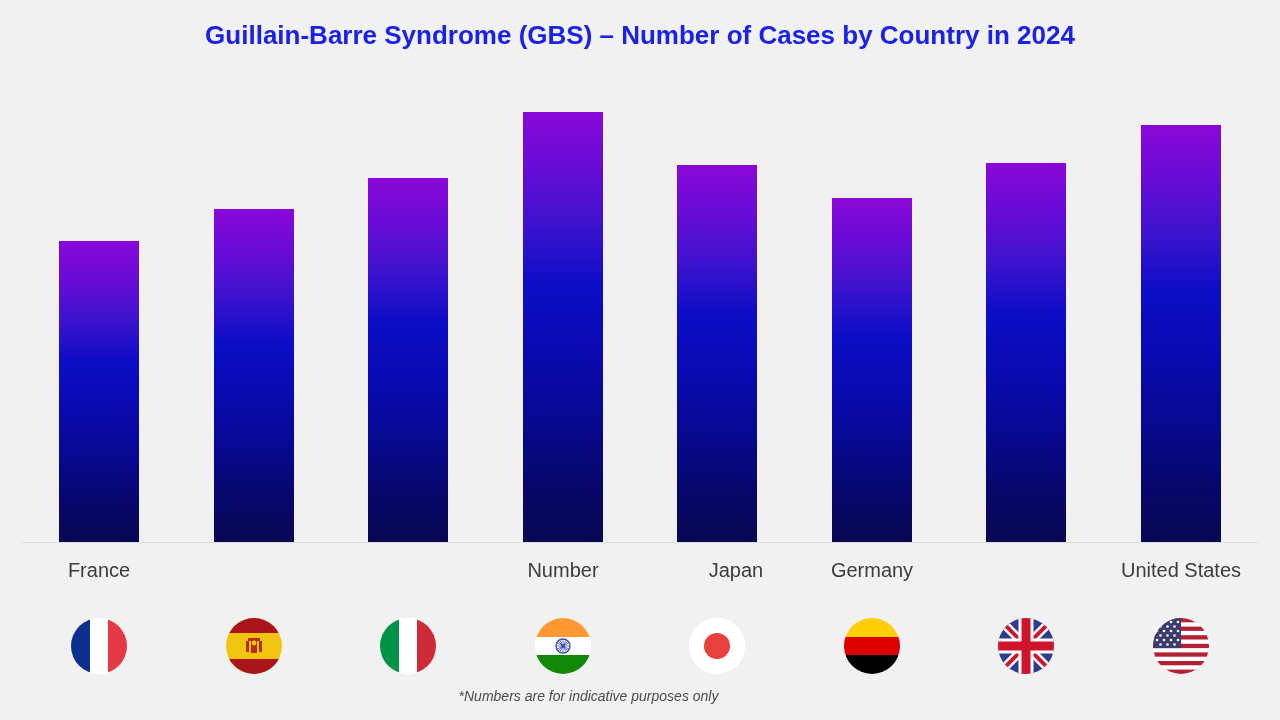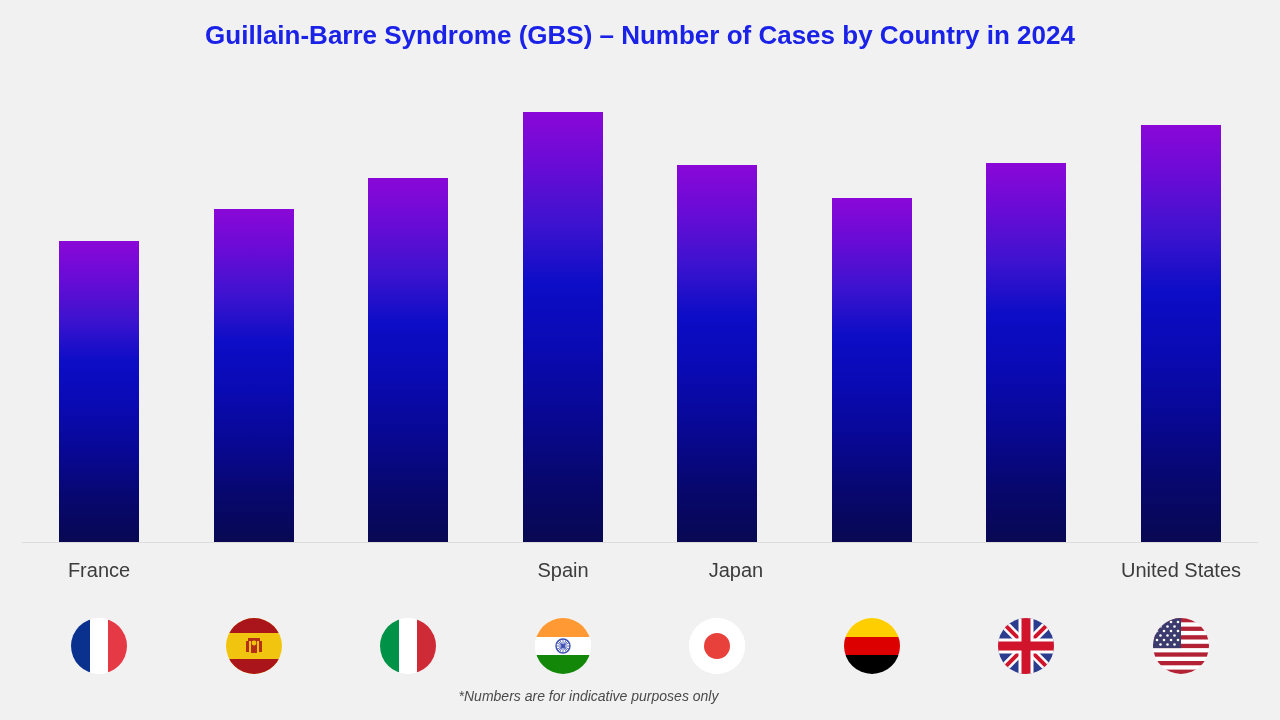--- a/index.html
+++ b/index.html
@@ -123,22 +123,23 @@
         </div>
         <div class="bar-slot" style="left: 1141px; height: 418px;">
           <div class="bar" style="height: 418px;"></div>
         </div>
       </div>
     <div id="axis-line"></div>
   </div>
 
   <div id="labels-row">
       <div class="cat-label" style="left: 19px;">France</div>
-      <div class="cat-label" style="left: 483px;">Spain</div>
+      <div class="cat-label" style="left: 483px;">Number</div>
       <div class="cat-label" style="left: 656px;">Japan</div>
+      <div class="cat-label" style="left: 792px;">Germany</div>
       <div class="cat-label" style="left: 1101px;">United States</div>
     </div>
 
   <div id="flags-row">
       <div class="flag" style="left: 71px;">
         <svg viewBox="0 0 56 56">
           <rect x="0" y="0" width="19" height="56" fill="#0b318f"></rect>
           <rect x="19" y="0" width="18" height="56" fill="#fff"></rect>
           <rect x="37" y="0" width="19" height="56" fill="#e63946"></rect>
         </svg>

